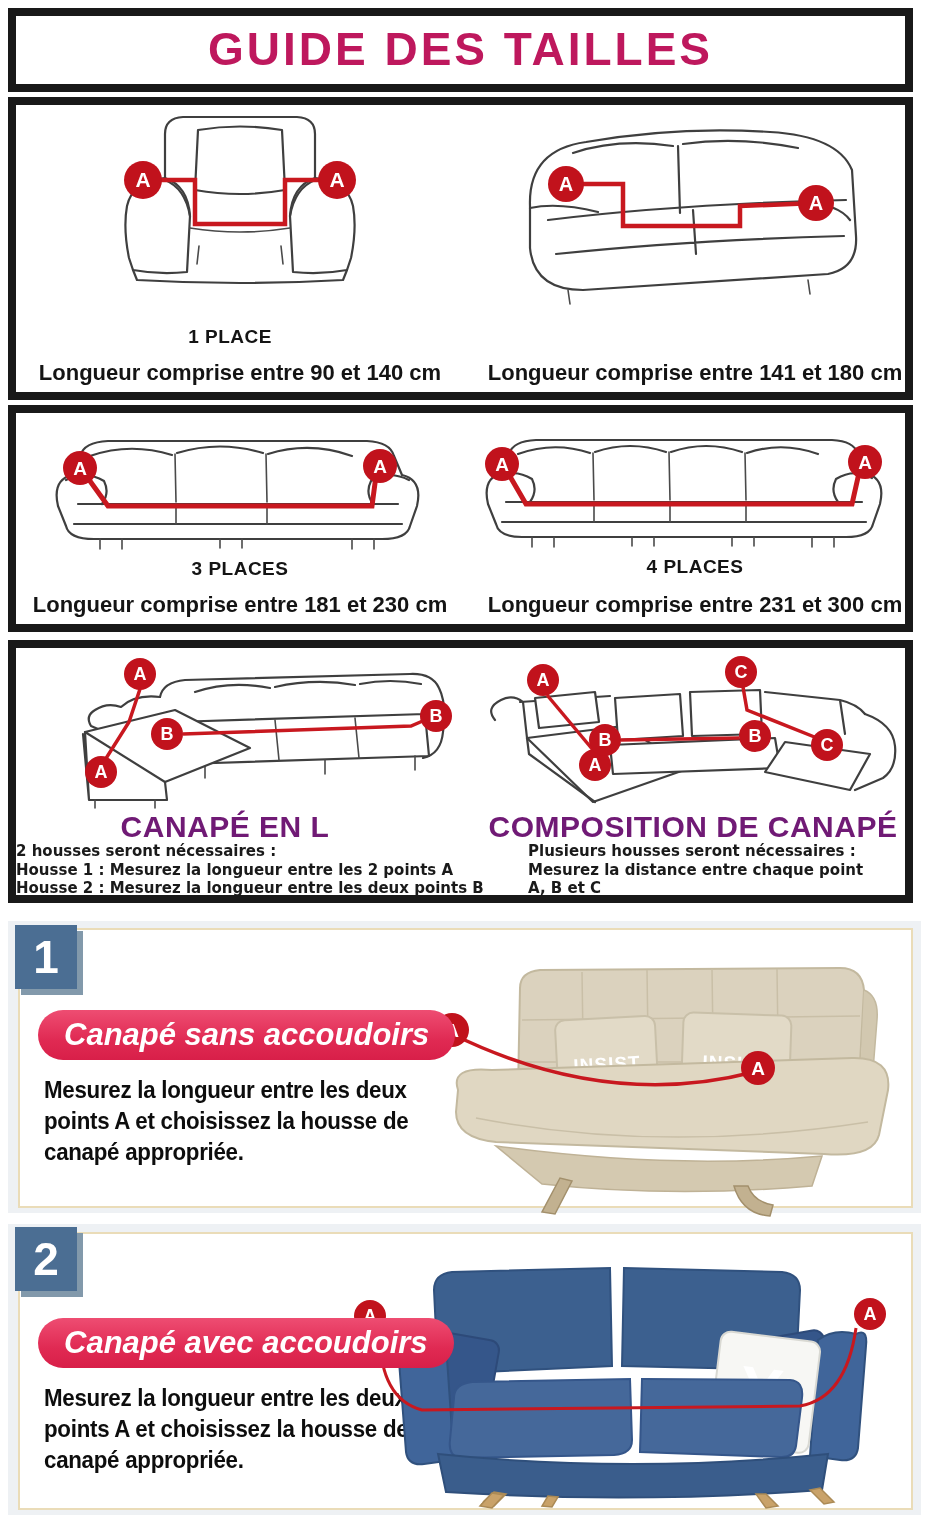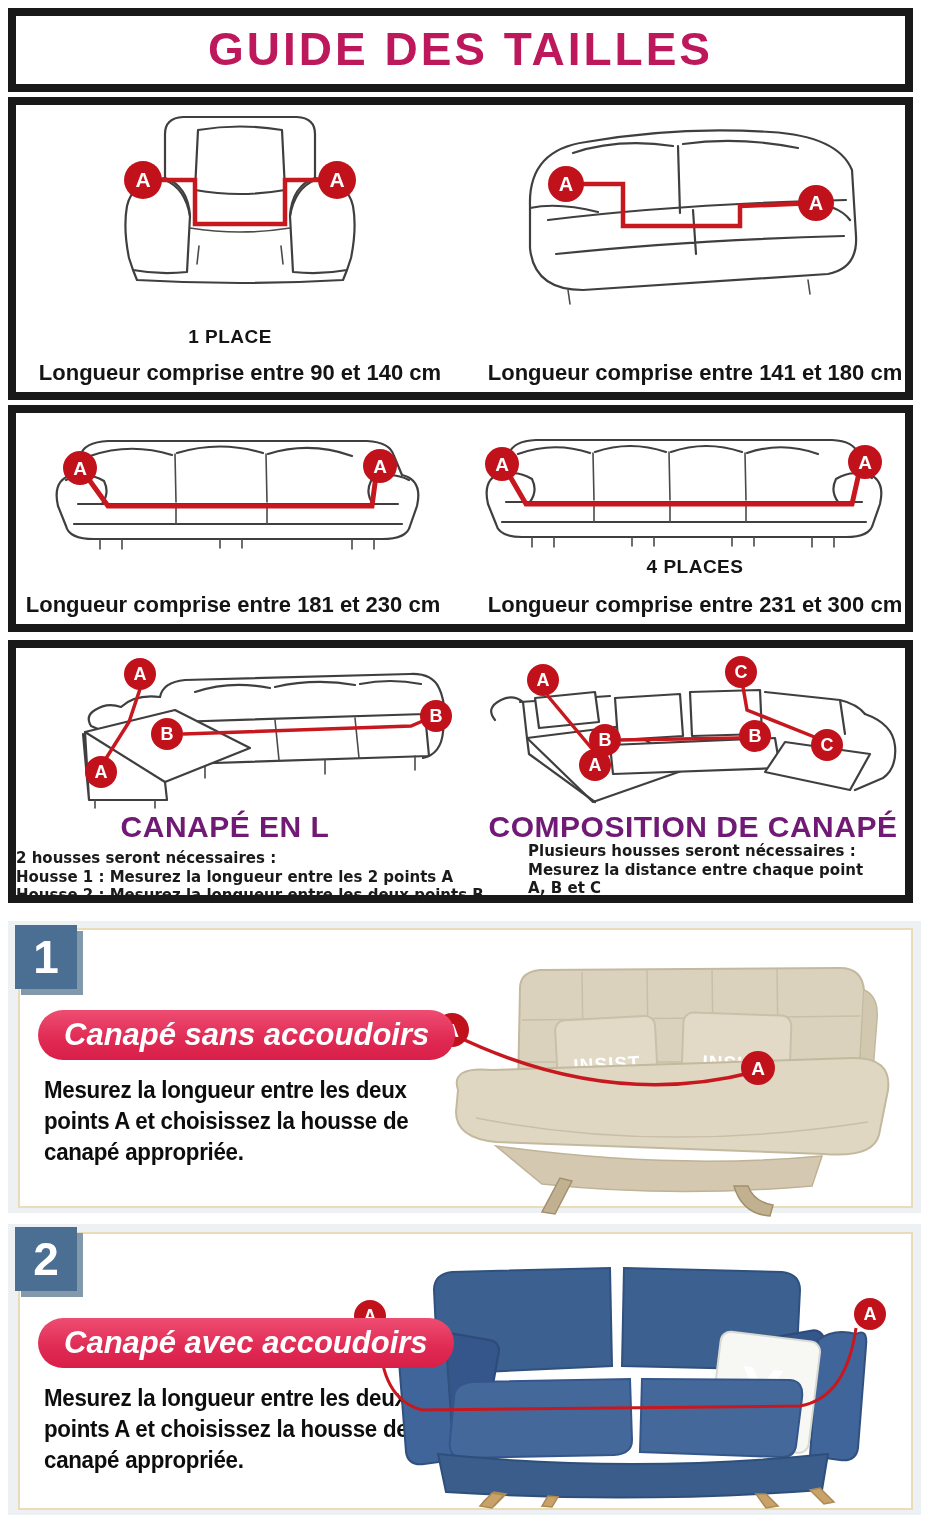--- a/index.html
+++ b/index.html
@@ -117,21 +117,22 @@
     <g>
         <circle class="mk" cx="40" cy="46" r="17"></circle>
         <text x="40" y="46" dy=".35em" font-size="19">A</text>
       </g>
     <g>
         <circle class="mk" cx="403" cy="44" r="17"></circle>
         <text x="403" y="44" dy=".35em" font-size="19">A</text>
       </g>
   </svg>
 
-  <div class="abs size-range" style="left:8px;top:592px;width:450px;">Longueur comprise entre 181 et 230 cm</div>
+  <div class="abs size-name" style="left:40px;top:558px;width:400px;">3 PLACES</div>
+  <div class="abs size-range" style="left:15px;top:592px;width:450px;">Longueur comprise entre 181 et 230 cm</div>
   <div class="abs size-name" style="left:495px;top:556px;width:400px;">4 PLACES</div>
   <div class="abs size-range" style="left:470px;top:592px;width:450px;">Longueur comprise entre 231 et 300 cm</div>
 
   <div class="frame" style="left:8px;top:640px;width:905px;height:263px;"></div>
 
   <svg style="left:25px;top:652px;" width="430" height="160" viewBox="0 0 430 160">
     <path class="sk" d="M135,45 Q138,30 160,28 L385,22 Q407,21 414,36 Q422,52 418,80 Q416,102 398,106"></path>
     <path class="sk" d="M170,40 Q205,28 245,36 M250,35 Q290,26 330,33 M335,32 Q365,26 396,32"></path>
     <path class="sk" d="M150,70 L400,62 M158,112 L404,104 M150,70 L158,112 M400,62 L404,104"></path>
     <path class="skl" d="M180,112 L180,126 M300,108 L300,122 M390,104 L390,118 M250,68 L254,108 M330,66 L334,106"></path>
@@ -194,21 +195,21 @@
         <circle class="mk" cx="276" cy="22" r="16"></circle>
         <text x="276" y="22" dy=".35em" font-size="18">C</text>
       </g>
     <g>
         <circle class="mk" cx="362" cy="95" r="16"></circle>
         <text x="362" y="95" dy=".35em" font-size="18">C</text>
       </g>
   </svg>
 
   <div class="abs l-title" style="left:20px;top:810px;width:410px;">CANAPÉ EN L</div>
-  <div class="abs l-lines" style="left:16px;top:842px;margin-top:7px;">
+  <div class="abs l-lines" style="left:16px;top:842px;">
     <div>2 housses seront nécessaires :</div>
     <div>Housse 1 : Mesurez la longueur entre les 2 points A</div>
     <div>Housse 2 : Mesurez la longueur entre les deux points B</div>
   </div>
   <div class="abs l-title" style="left:468px;top:810px;width:450px;">COMPOSITION DE CANAPÉ</div>
   <div class="abs l-lines" style="left:528px;top:842px;">
     <div>Plusieurs housses seront nécessaires :</div>
     <div>Mesurez la distance entre chaque point</div>
     <div>A, B et C</div>
   </div>

